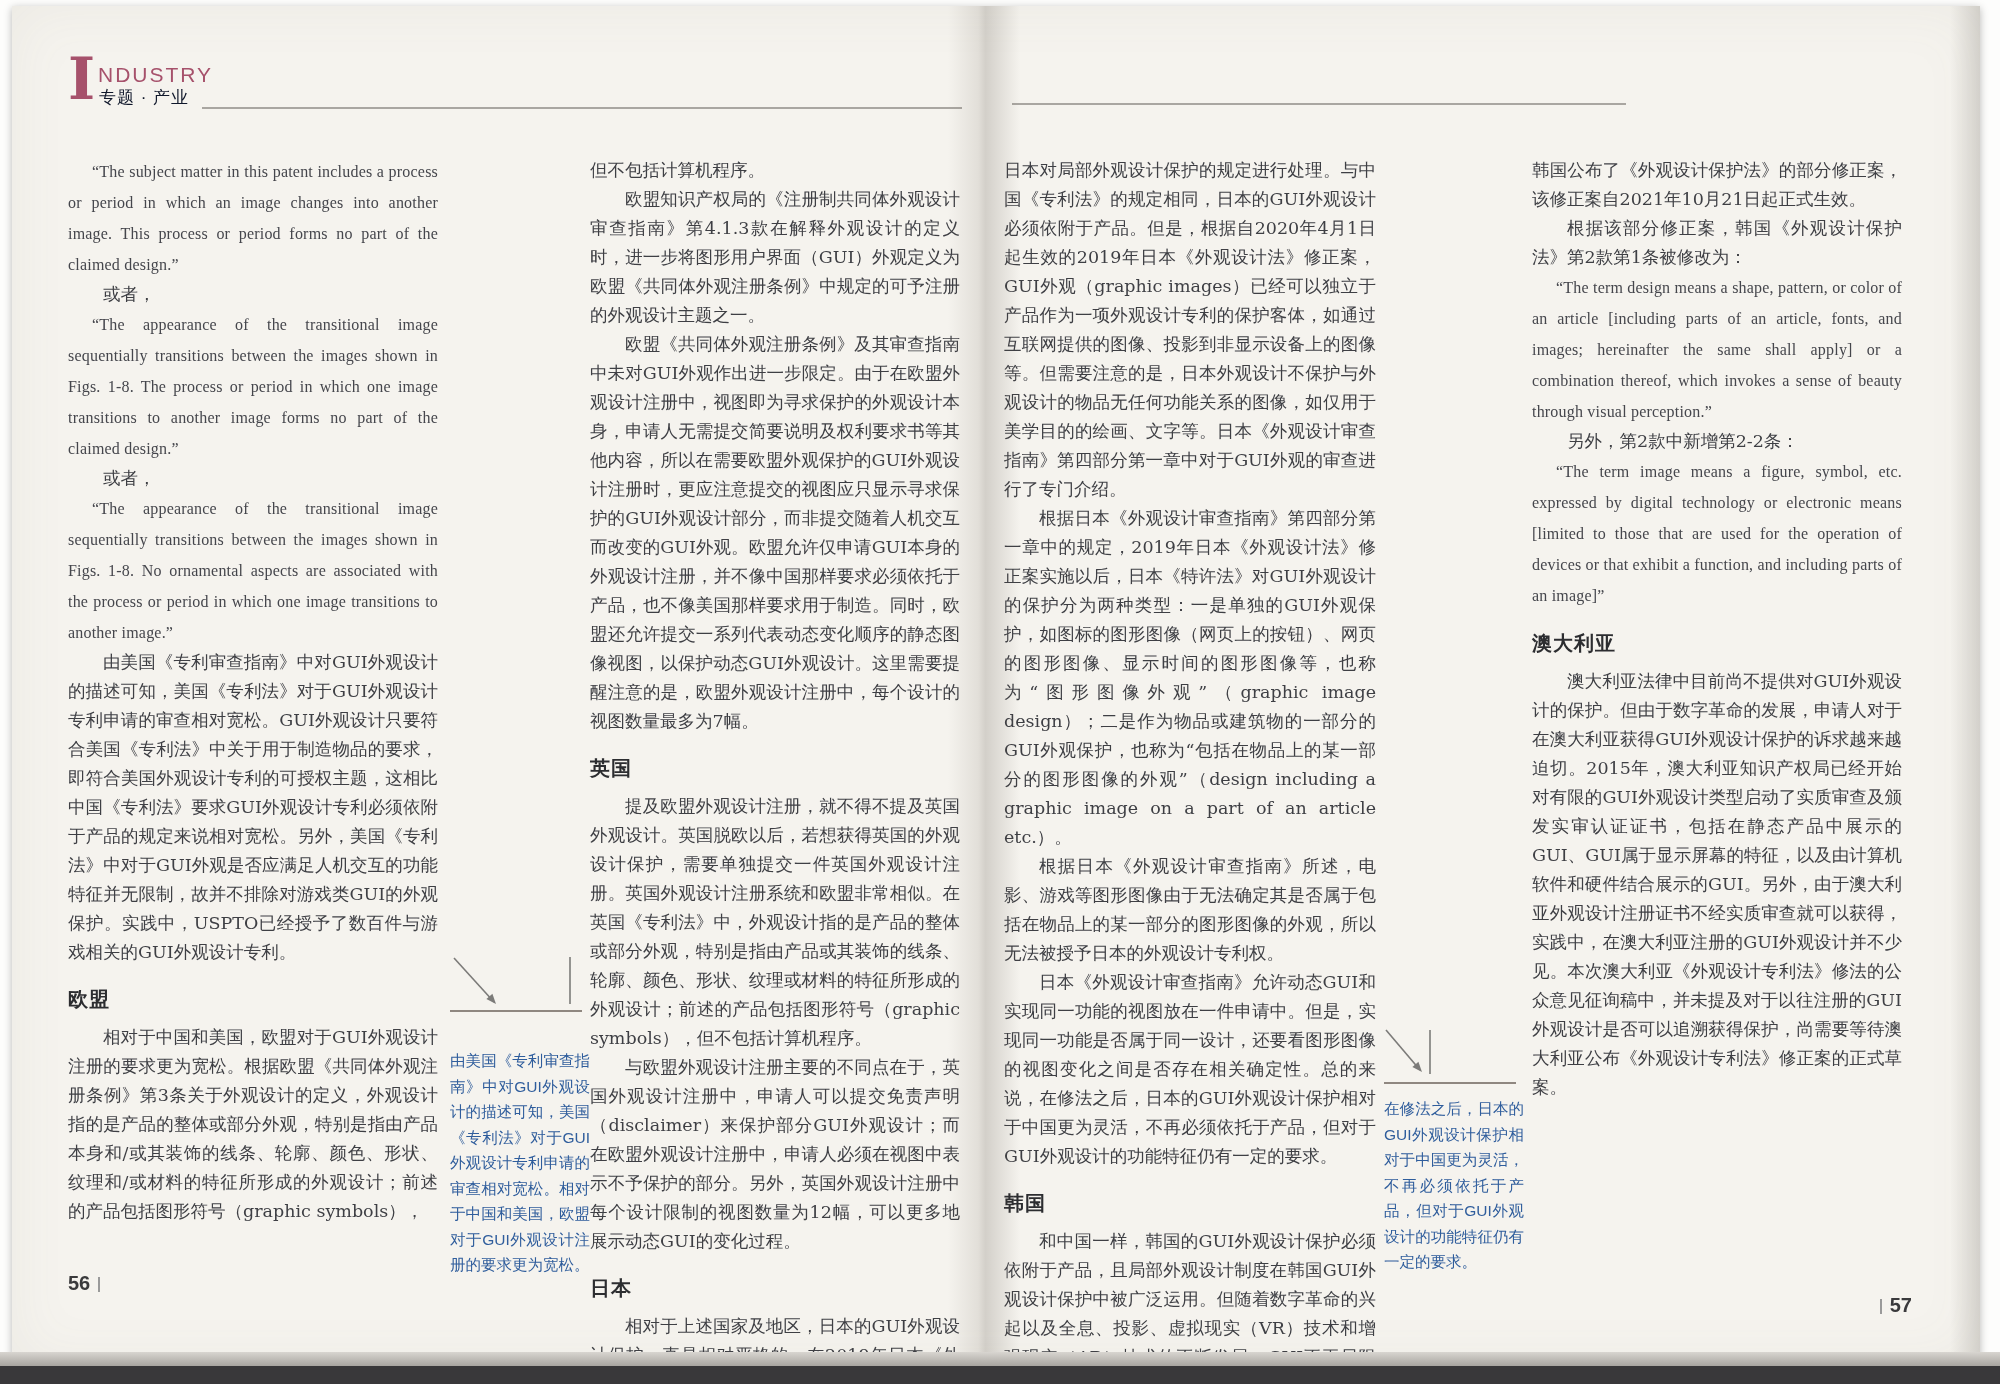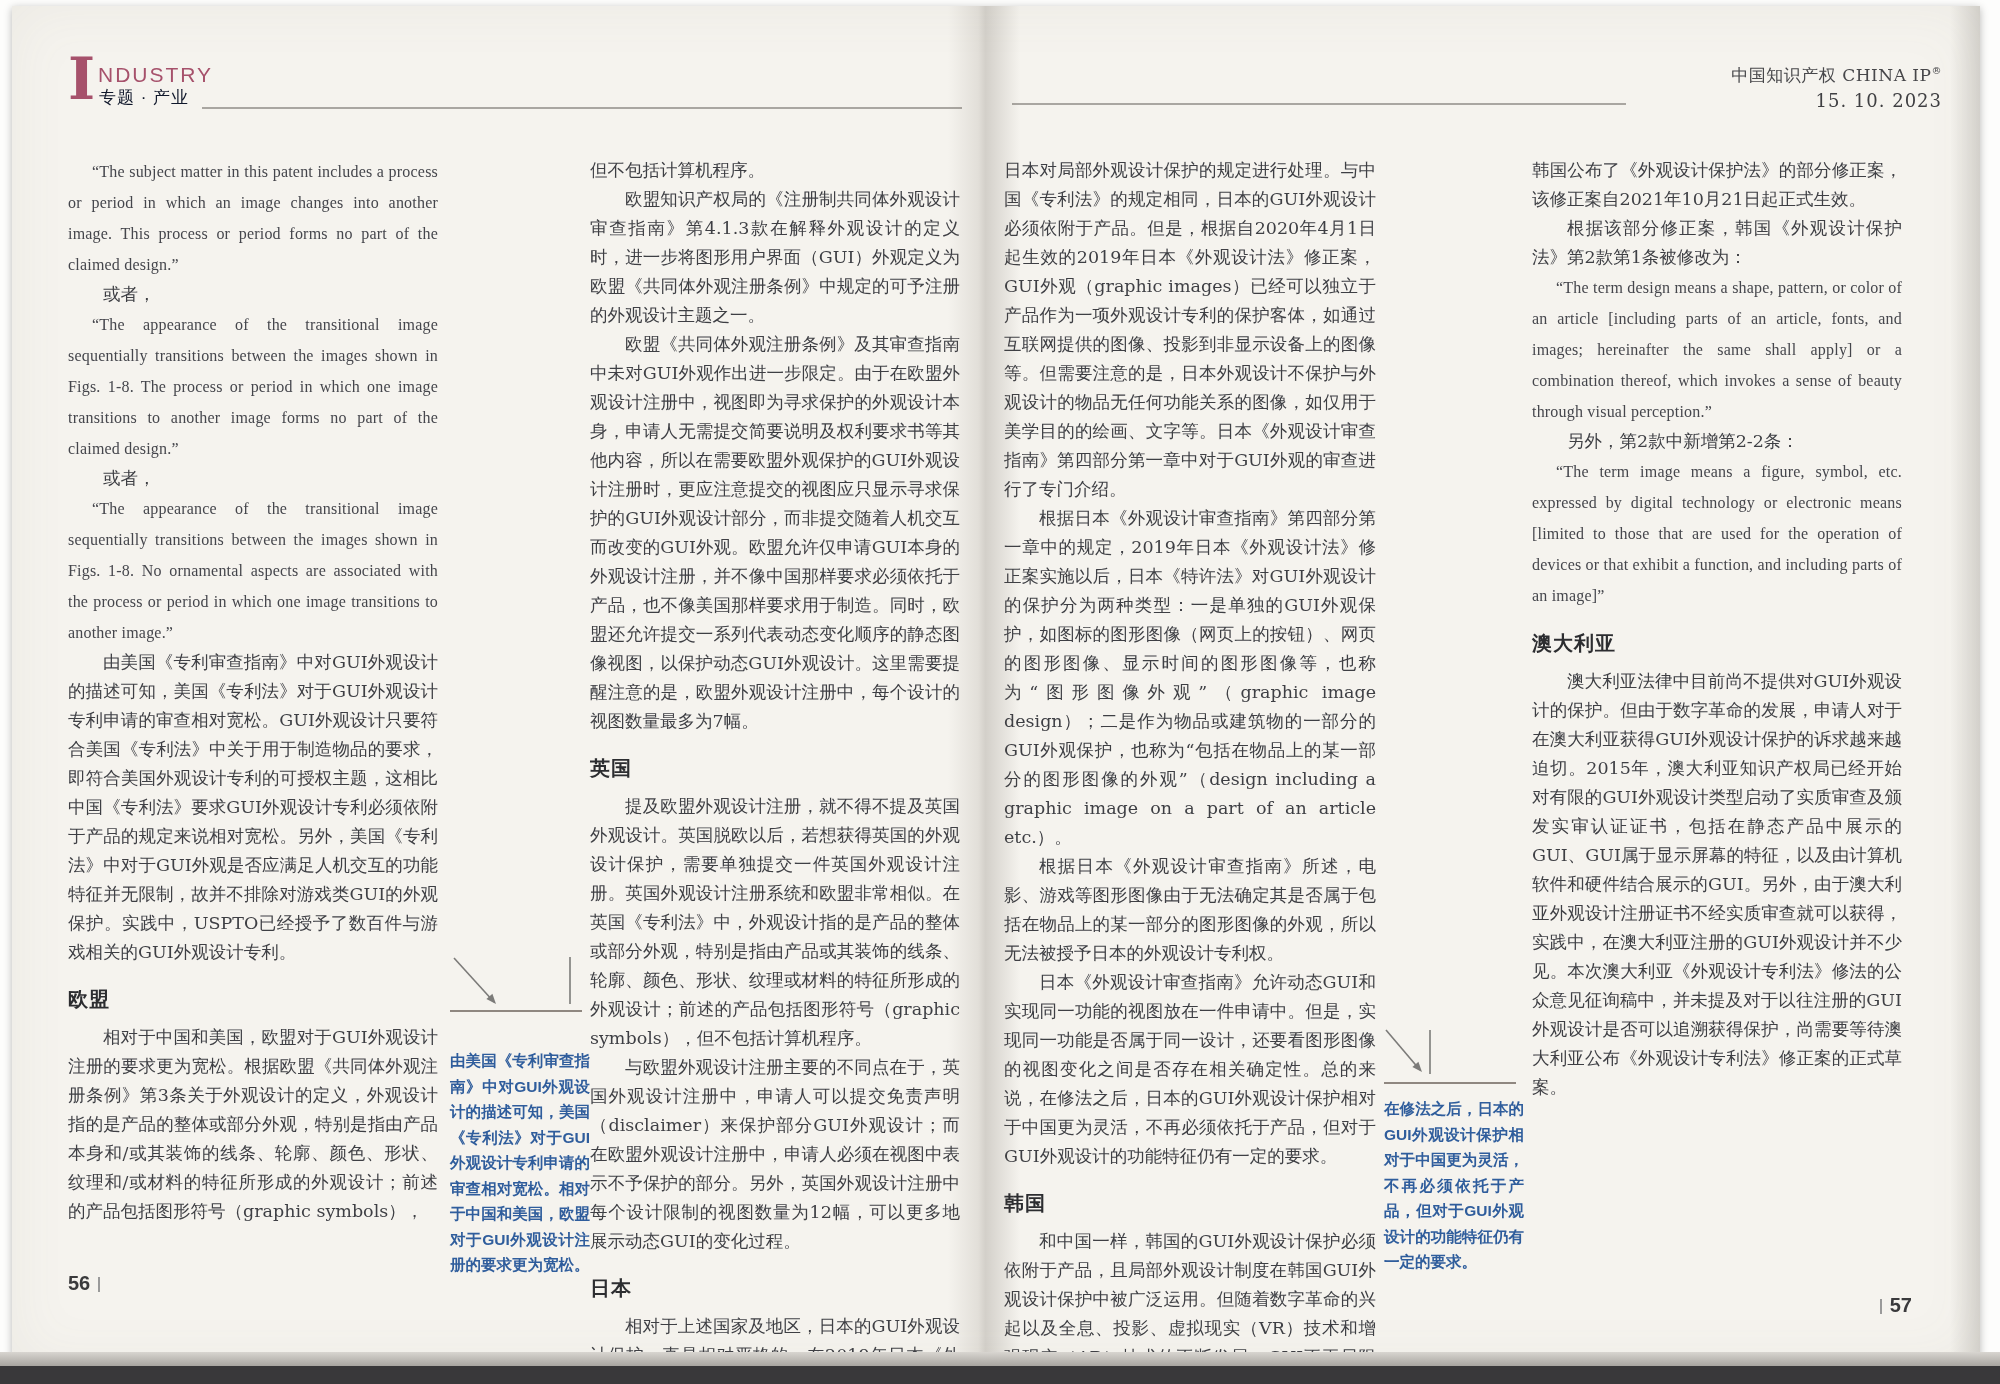--- a/index.html
+++ b/index.html
@@ -64,21 +64,21 @@
     margin:18px 0 10px 0;text-indent:0;text-align:left;letter-spacing:1px;
   }
   
   .callout{position:absolute;width:140px;}
   .callout1{left:438px;top:948px;}
   .callout2{left:1372px;top:1022px;}
   .co-mark line{stroke:#7c7b79;stroke-width:1.6;}
   .co-mark polygon{fill:#7c7b79;}
   .co-rule{height:2px;background:#8f8780;width:132px;}
   .co-text{
-    font-family:"Liberation Sans",sans-serif;font-weight:bold;
+    font-family:"Liberation Sans",sans-serif;font-weight:normal;
     font-size:15.5px;line-height:25.5px;color:var(--callout-blue);
     text-align:justify;
   }
   .callout1 .co-text{margin-top:36px;}
   .callout2 .co-text{margin-top:12px;}
   
   .pageno{
     position:absolute;font-family:"Liberation Sans",sans-serif;
     font-weight:bold;font-size:20px;color:#3a3a3c;
   }
@@ -112,24 +112,20 @@
   <div class="sheet">
 
     <div class="masthead">
       <span class="big-i">I</span>
       <span class="logo-word">NDUSTRY</span>
       <span class="logo-sub">专题 · 产业</span>
     </div>
     <div class="rule rule-left"></div>
     <div class="rule rule-right"></div>
 
-    <div class="mag-info">
-      <div class="mag-name"><span>中国知识产权 CHINA IP</span><sup>®</sup></div>
-      <div class="mag-date">15. 10. 2023</div>
-    </div>
 
     <div class="col col1">
         <div class="blk quote">“The subject matter in this patent includes a process or period in which an image changes into another image. This process or period forms no part of the claimed design.”</div>
         <div class="blk para">或者，</div>
         <div class="blk quote">“The appearance of the transitional image sequentially transitions between the images shown in Figs. 1-8. The process or period in which one image transitions to another image forms no part of the claimed design.”</div>
         <div class="blk para">或者，</div>
         <div class="blk quote">“The appearance of the transitional image sequentially transitions between the images shown in Figs. 1-8. No ornamental aspects are associated with the process or period in which one image transitions to another image.”</div>
         <div class="blk para">由美国《专利审查指南》中对GUI外观设计的描述可知，美国《专利法》对于GUI外观设计专利申请的审查相对宽松。GUI外观设计只要符合美国《专利法》中关于用于制造物品的要求，即符合美国外观设计专利的可授权主题，这相比中国《专利法》要求GUI外观设计专利必须依附于产品的规定来说相对宽松。另外，美国《专利法》中对于GUI外观是否应满足人机交互的功能特征并无限制，故并不排除对游戏类GUI的外观保护。实践中，USPTO已经授予了数百件与游戏相关的GUI外观设计专利。</div>
         <div class="blk heading">欧盟</div>
         <div class="blk para">相对于中国和美国，欧盟对于GUI外观设计注册的要求更为宽松。根据欧盟《共同体外观注册条例》第3条关于外观设计的定义，外观设计指的是产品的整体或部分外观，特别是指由产品本身和/或其装饰的线条、轮廓、颜色、形状、纹理和/或材料的特征所形成的外观设计；前述的产品包括图形符号（graphic symbols），</div>

